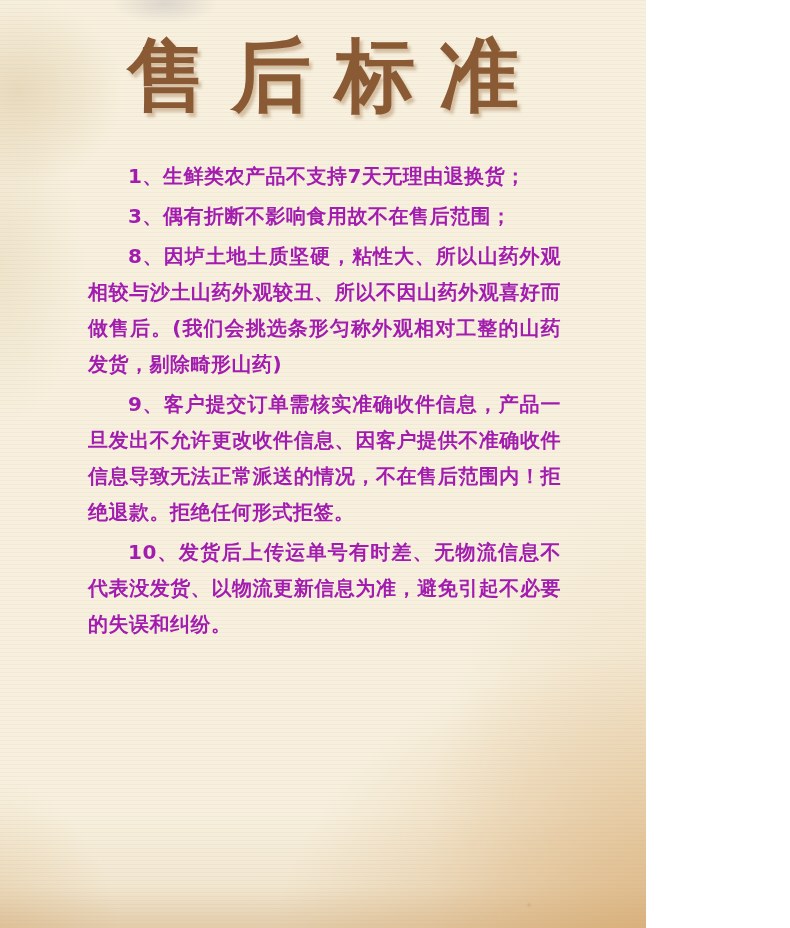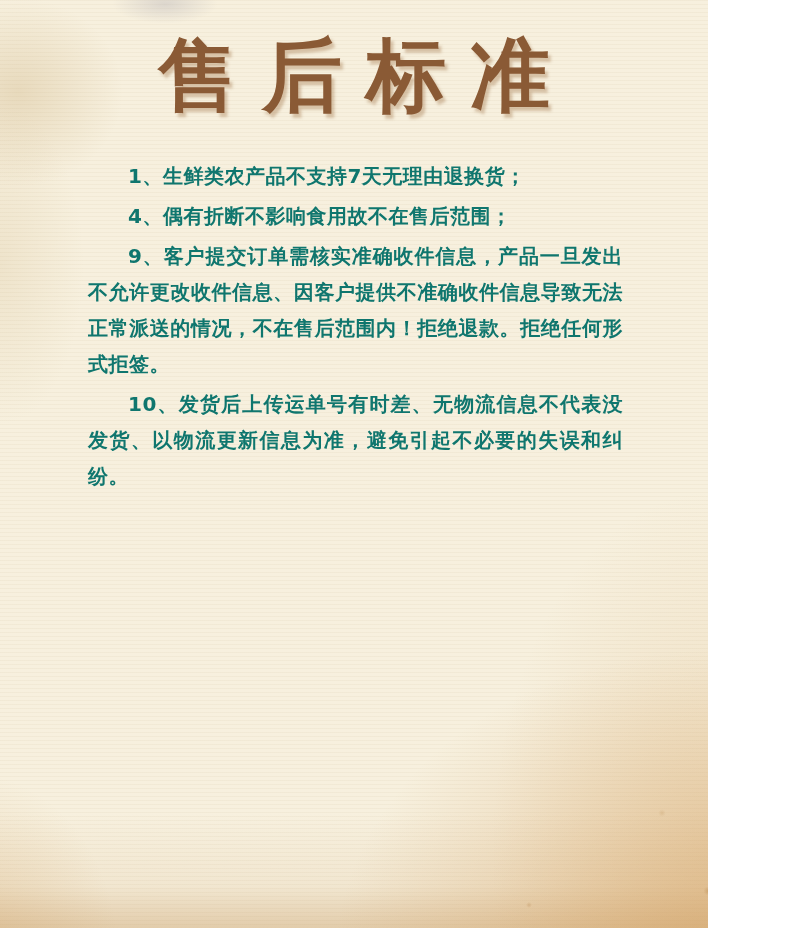--- a/index.html
+++ b/index.html
@@ -5,21 +5,21 @@
   * { margin: 0; padding: 0; box-sizing: border-box; }
 
   html, body {
     width: 790px;
     height: 928px;
     overflow: hidden;
   }
 
   .poster {
     position: relative;
-    width: 708px;
+    width: 646px;
     height: 928px;
     background: #f7f0de;
     font-family: "DejaVu Sans", sans-serif;
     overflow: hidden;
   }
 
   
   .paper-texture {
     position: absolute;
     inset: 0;
@@ -75,35 +75,36 @@
   .terms {
     position: relative;
     margin-top: 36px;
     padding: 0 85px 0 88px;
   }
 
   .term {
     font-size: 20px;
     font-weight: 600;
     line-height: 36px;
-    color: #0f766e;
+    color: #a21caf;
     text-align: justify;
     text-indent: 2em;
     letter-spacing: 0.5px;
     margin-bottom: 4px;
   }
 </style>
 </head>
 <body>
 
 <div class="poster">
   <div class="paper-texture"></div>
   <div class="washes"></div>
 
   <h1 class="title">售后标准</h1>
 
   <div class="terms">
     <p class="term">1、生鲜类农产品不支持7天无理由退换货；</p>
-    <p class="term">4、偶有折断不影响食用故不在售后范围；</p>
+    <p class="term">3、偶有折断不影响食用故不在售后范围；</p>
+    <p class="term">8、因垆土地土质坚硬，粘性大、所以山药外观相较与沙土山药外观较丑、所以不因山药外观喜好而做售后。(我们会挑选条形匀称外观相对工整的山药发货，剔除畸形山药)</p>
     <p class="term">9、客户提交订单需核实准确收件信息，产品一旦发出不允许更改收件信息、因客户提供不准确收件信息导致无法正常派送的情况，不在售后范围内！拒绝退款。拒绝任何形式拒签。</p>
     <p class="term">10、发货后上传运单号有时差、无物流信息不代表没发货、以物流更新信息为准，避免引起不必要的失误和纠纷。</p>
   </div>
 </div>
 
 </body></html>

